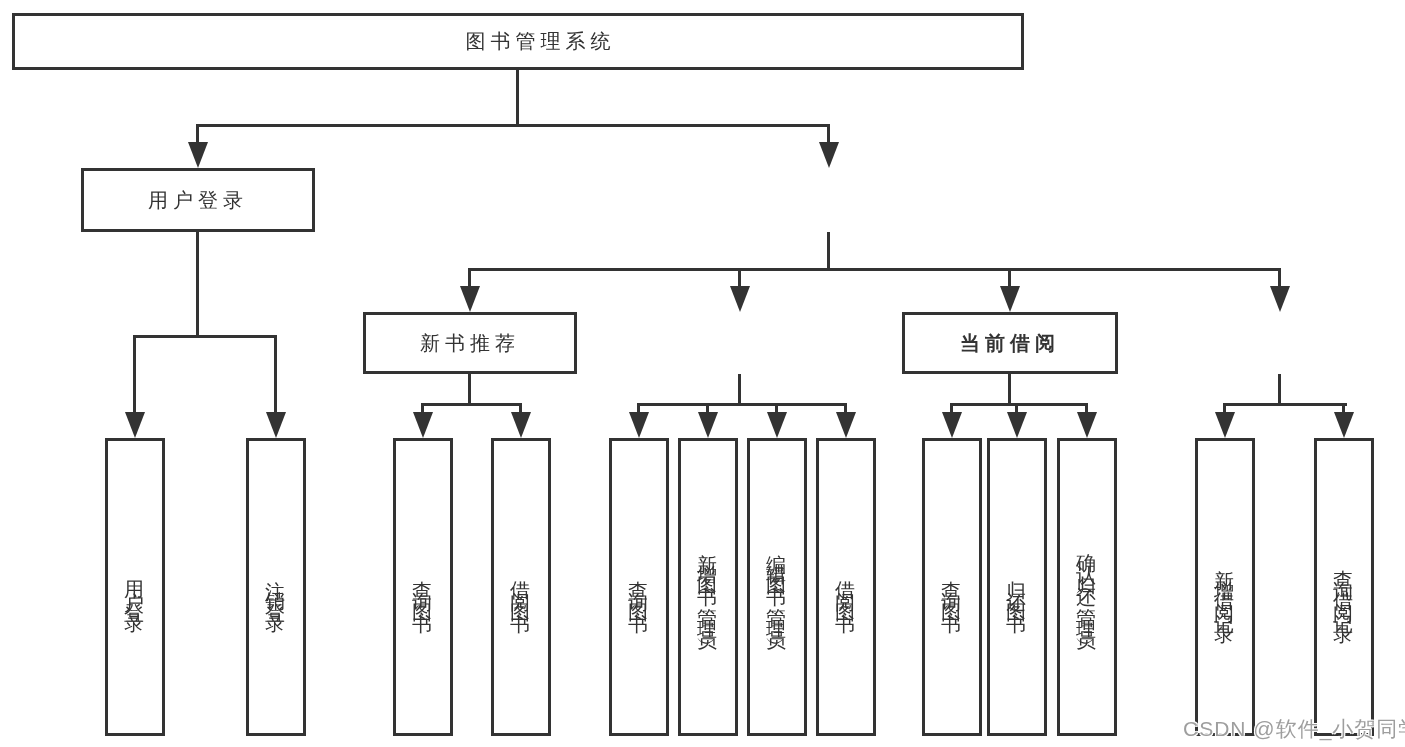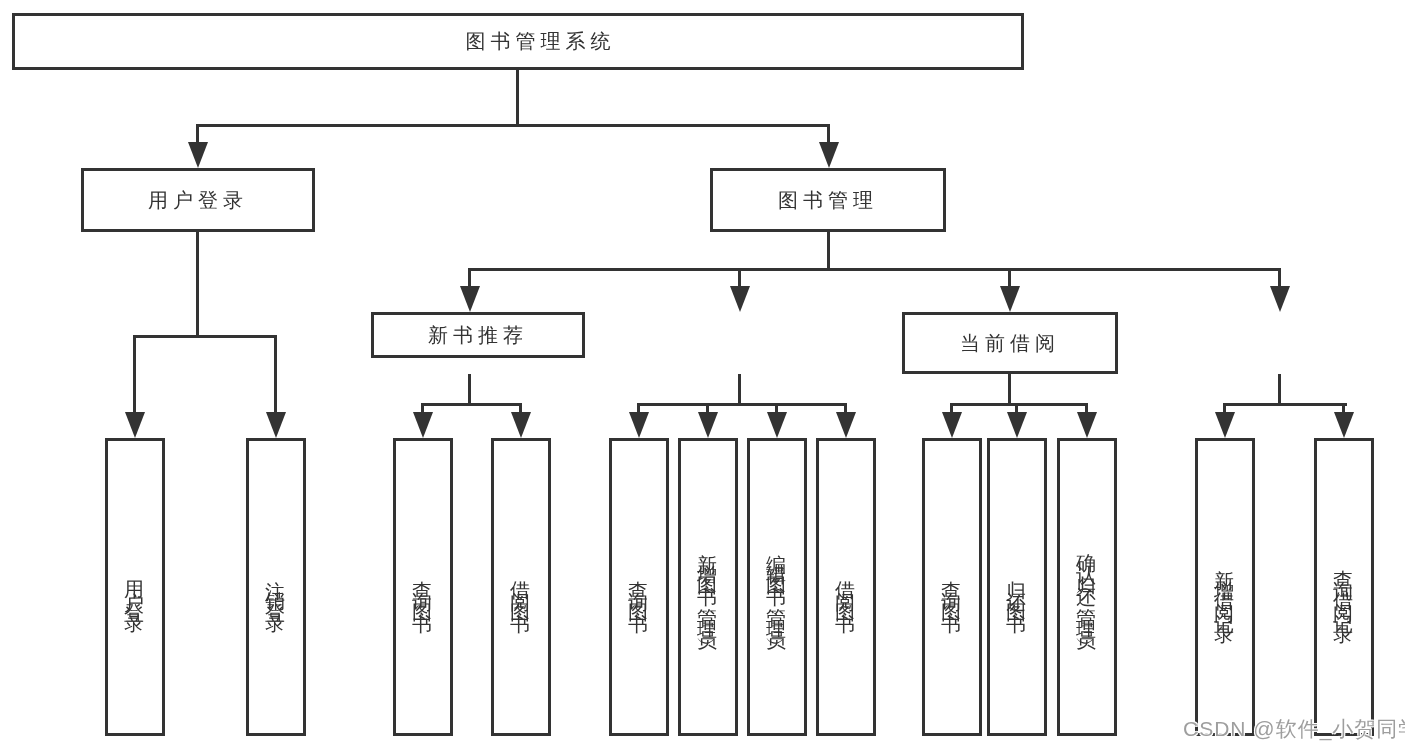--- a/index.html
+++ b/index.html
@@ -46,46 +46,43 @@
   <div class="v" style="left:516px;top:70px;height:54px;"></div>
   <div class="h" style="left:196px;top:124px;width:634px;"></div>
   <div class="v" style="left:196px;top:124px;height:20px;"></div>
   <div class="v" style="left:827px;top:124px;height:20px;"></div>
   <div class="arrow" style="left:188px;top:142px;"></div>
   <div class="arrow" style="left:819px;top:142px;"></div>
 
   <div class="hbox" style="left:81px;top:168px;width:234px;height:64px;">
     <span>用户登录</span>
   </div>
-  <div class="hbox" style="left:710px;top:168px;width:236px;height:64px;">
-    <span>图书管理</span>
-  </div>
 
   <div class="v" style="left:196px;top:232px;height:103px;"></div>
   <div class="h" style="left:133px;top:335px;width:144px;"></div>
   <div class="v" style="left:133px;top:335px;height:79px;"></div>
   <div class="v" style="left:274px;top:335px;height:79px;"></div>
   <div class="arrow" style="left:125px;top:412px;"></div>
   <div class="arrow" style="left:266px;top:412px;"></div>
 
   <div class="v" style="left:827px;top:232px;height:36px;"></div>
   <div class="h" style="left:468px;top:268px;width:813px;"></div>
   <div class="v" style="left:468px;top:268px;height:22px;"></div>
   <div class="v" style="left:738px;top:268px;height:22px;"></div>
   <div class="v" style="left:1008px;top:268px;height:22px;"></div>
   <div class="v" style="left:1278px;top:268px;height:22px;"></div>
   <div class="arrow" style="left:460px;top:286px;"></div>
   <div class="arrow" style="left:730px;top:286px;"></div>
   <div class="arrow" style="left:1000px;top:286px;"></div>
   <div class="arrow" style="left:1270px;top:286px;"></div>
 
-  <div class="hbox" style="left:363px;top:312px;width:214px;height:46px;margin-left:8px;">
+  <div class="hbox" style="left:363px;top:312px;width:214px;height:62px;">
     <span>新书推荐</span>
   </div>
-  <div class="hbox" style="left:902px;top:312px;width:216px;height:62px;">
+  <div class="hbox" style="left:902px;top:312px;width:216px;height:62px;font-weight:bold;">
     <span>当前借阅</span>
   </div>
 
   <div class="v" style="left:468px;top:374px;height:29px;"></div>
   <div class="h" style="left:421px;top:403px;width:101px;"></div>
   <div class="v" style="left:421px;top:403px;height:12px;"></div>
   <div class="v" style="left:519px;top:403px;height:12px;"></div>
   <div class="arrow" style="left:413px;top:412px;"></div>
   <div class="arrow" style="left:511px;top:412px;"></div>
 

